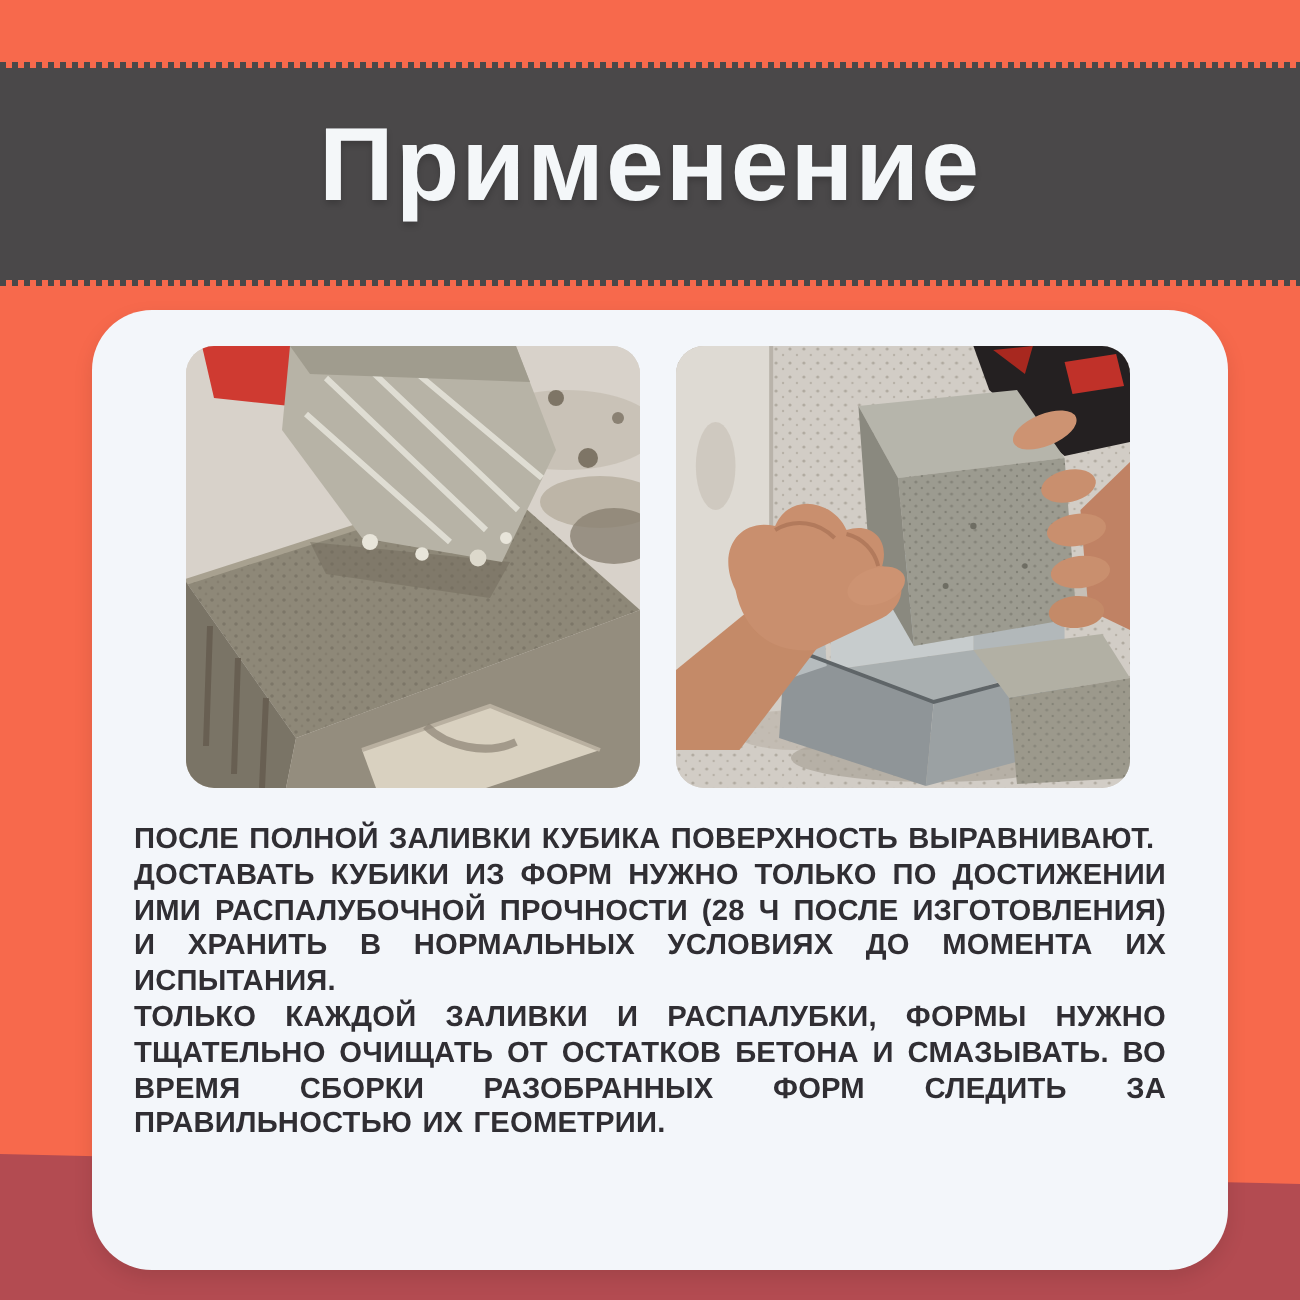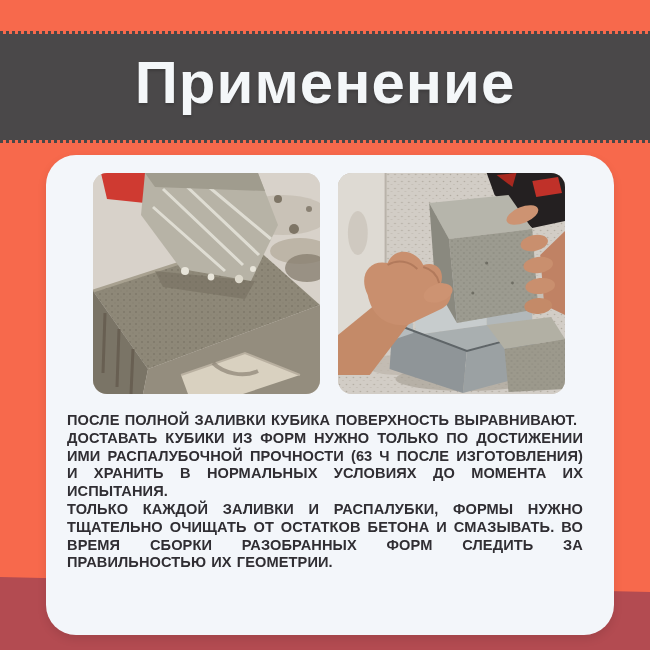--- a/index.html
+++ b/index.html
@@ -13,21 +13,21 @@
 
   .bottom-band{position:absolute; inset:0; background:var(--band);
     clip-path:polygon(0 577px, 650px 592px, 650px 650px, 0 650px);}
 
   .header{position:absolute; left:0; top:34px; width:650px; height:106px;
     background:var(--gray); display:flex; align-items:center; justify-content:center;}
   .header::before{content:""; position:absolute; top:-3px; left:0; right:0; height:3px;
     background:repeating-linear-gradient(90deg, var(--gray) 0 3px, transparent 3px 6px);}
   .header::after{content:""; position:absolute; bottom:-3px; left:0; right:0; height:3px;
     background:repeating-linear-gradient(90deg, var(--gray) 0 3px, transparent 3px 6px);}
-  .title{color:var(--title); font-size:60px; font-weight:bold; letter-spacing:1px;
+  .title{color:var(--title); font-size:52px; font-weight:bold; letter-spacing:1px;
     line-height:1; transform:translateY(-4px); text-shadow:0 2px 3px rgba(0,0,0,.18);}
 
   .card{position:absolute; left:46px; top:155px; width:568px; height:480px;
     background:var(--card); border-radius:30px; box-shadow:0 4px 10px rgba(0,0,0,.10);padding-left:20px;}
 
   .photos{position:absolute; top:18px; left:47px; display:flex; gap:18px;}
   .photo{width:227px; height:221px; border-radius:14px; overflow:hidden; background:#d5cfc7;}
   .photo svg{display:block; width:100%; height:100%;}
 
   .textblock{position:absolute; top:257px; left:21px; width:516px;
@@ -149,18 +149,18 @@
             <ellipse cx="202" cy="133" rx="14" ry="8" fill="#c48a68" transform="rotate(-4 202 133)"></ellipse>
             <ellipse cx="186" cy="42" rx="17" ry="8" fill="#cd9372" transform="rotate(-22 186 42)"></ellipse>
           </g>
         </svg>
       </div>
 
     </div>
 
     <div class="textblock">
       <p>ПОСЛЕ ПОЛНОЙ ЗАЛИВКИ КУБИКА ПОВЕРХНОСТЬ ВЫРАВНИВАЮТ.</p>
-      <p>ДОСТАВАТЬ КУБИКИ ИЗ ФОРМ НУЖНО ТОЛЬКО ПО ДОСТИЖЕНИИ ИМИ РАСПАЛУБОЧНОЙ ПРОЧНОСТИ (63 Ч ПОСЛЕ ИЗГОТОВЛЕНИЯ) И ХРАНИТЬ В НОРМАЛЬНЫХ УСЛОВИЯХ ДО МОМЕНТА ИХ ИСПЫТАНИЯ.</p>
+      <p>ДОСТАВАТЬ КУБИКИ ИЗ ФОРМ НУЖНО ТОЛЬКО ПО ДОСТИЖЕНИИ ИМИ РАСПАЛУБОЧНОЙ ПРОЧНОСТИ (28 Ч ПОСЛЕ ИЗГОТОВЛЕНИЯ) И ХРАНИТЬ В НОРМАЛЬНЫХ УСЛОВИЯХ ДО МОМЕНТА ИХ ИСПЫТАНИЯ.</p>
       <p>ТОЛЬКО КАЖДОЙ ЗАЛИВКИ И РАСПАЛУБКИ, ФОРМЫ НУЖНО ТЩАТЕЛЬНО ОЧИЩАТЬ ОТ ОСТАТКОВ БЕТОНА И СМАЗЫВАТЬ. ВО ВРЕМЯ СБОРКИ РАЗОБРАННЫХ ФОРМ СЛЕДИТЬ ЗА ПРАВИЛЬНОСТЬЮ ИХ ГЕОМЕТРИИ.</p>
     </div>
 
   </div>
 </div>
 
 </body></html>

